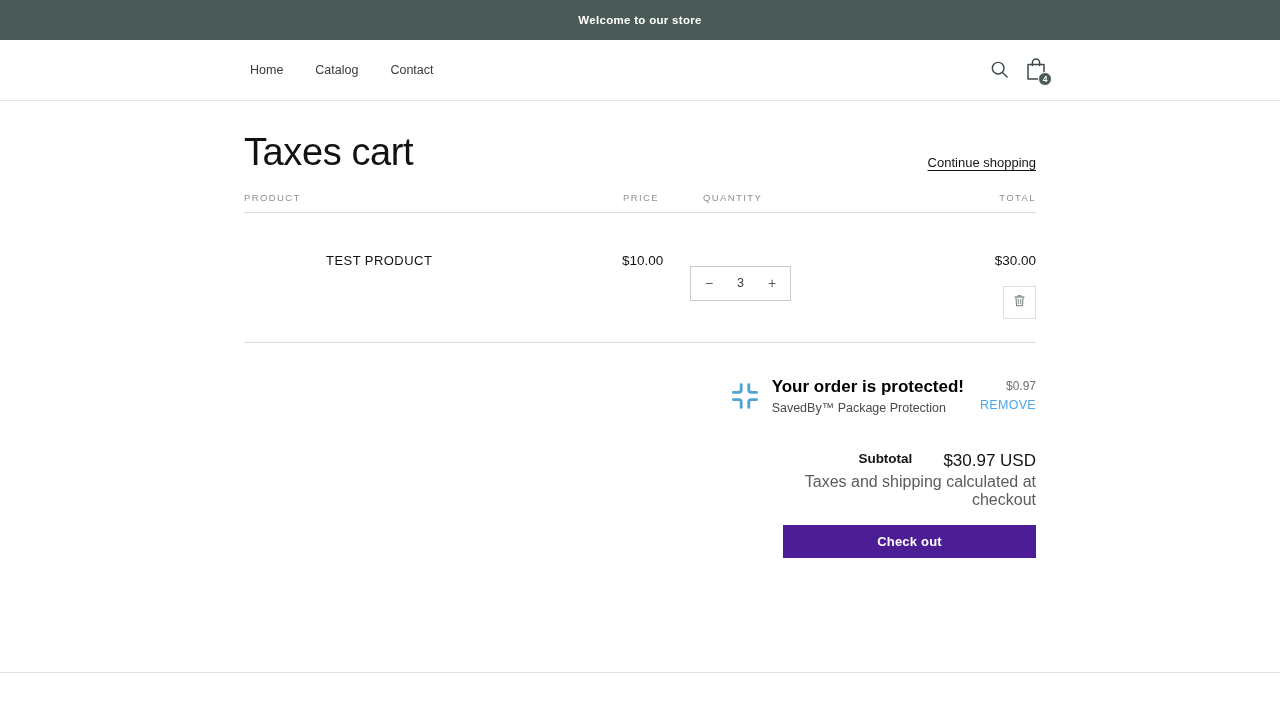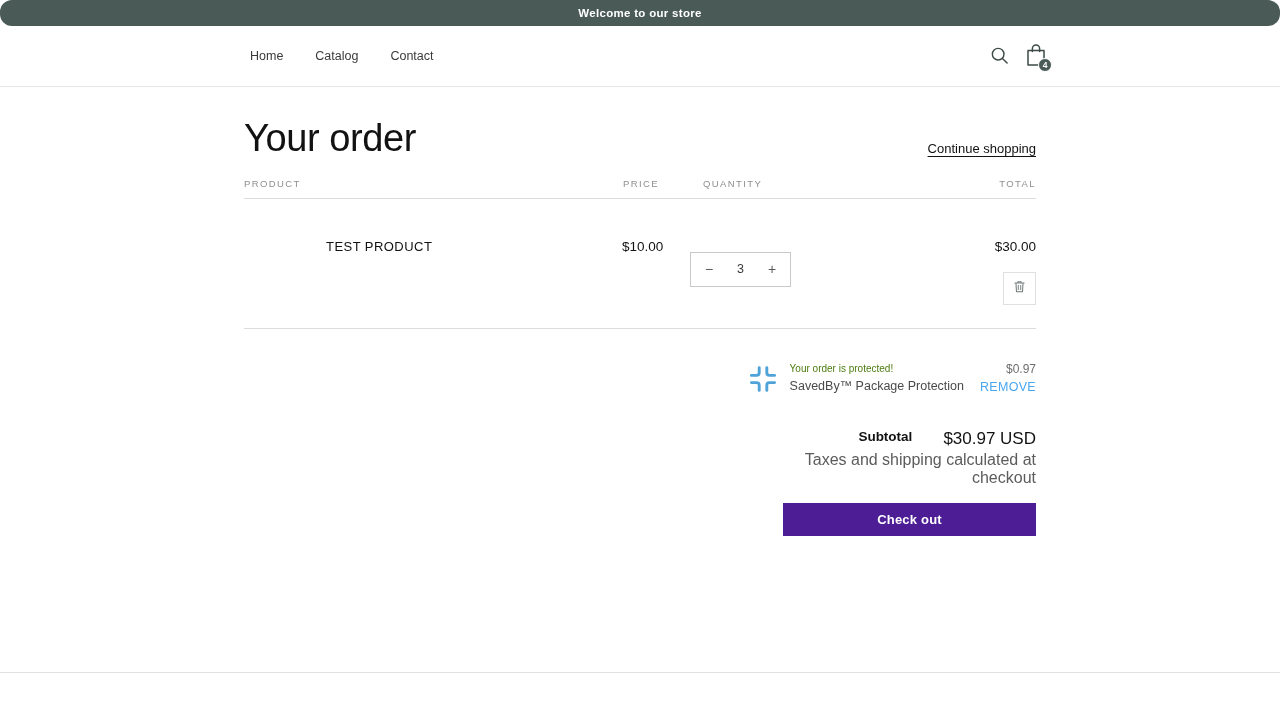--- a/index.html
+++ b/index.html
@@ -8,30 +8,29 @@
     margin: 0; padding: 0;
     width: 1280px; height: 720px;
     background: #ffffff;
     font-family: "Liberation Sans", sans-serif;
     color: #121212;
     overflow: hidden;
   }
 
   
   .announcement {
-    height: 26px;
+    height: 40px;
     background: #4a5a57;
     color: #ffffff;
     display: flex;
     align-items: center;
     justify-content: center;
     font-size: 11.5px;
     font-weight: bold;
     letter-spacing: 0.3px;
-    border-radius: 12px;
   }
 
   
   .header {
     height: 61px;
     background: #ffffff;
     border-bottom: 1px solid #e6e6e6;
     display: flex;
     align-items: center;
     padding: 0 238px 0 250px;
@@ -230,23 +229,23 @@
     width: 30px; height: 30px;
     flex: 0 0 30px;
   }
   .protection-text {
     display: flex;
     flex-direction: column;
     align-items: flex-start;
     line-height: 1.45;
   }
   .prot-headline {
-    font-size: 10px;
-    font-weight: normal;
-    color: #4d7c0f;
+    font-size: 17px;
+    font-weight: bold;
+    color: #000000;
     white-space: nowrap;
   }
   .prot-sub {
     font-size: 12.5px;
     color: #4a4a4a;
     white-space: nowrap;
   }
   .protection-right {
     display: flex;
     flex-direction: column;
@@ -343,21 +342,21 @@
         </svg>
       </span>
       <span class="cart-badge">4</span>
     </button>
   </div>
 </div>
 
 <div class="page">
 
   <div class="cart-head">
-    <h1 class="cart-title">Your order</h1>
+    <h1 class="cart-title">Taxes cart</h1>
     <a class="continue-shopping">Continue shopping</a>
   </div>
 
   <div class="cart-table">
 
     <div class="table-head">
       <div class="th product">PRODUCT</div>
       <div class="th price">PRICE</div>
       <div class="th qty">QUANTITY</div>
       <div class="th total">TOTAL</div>

